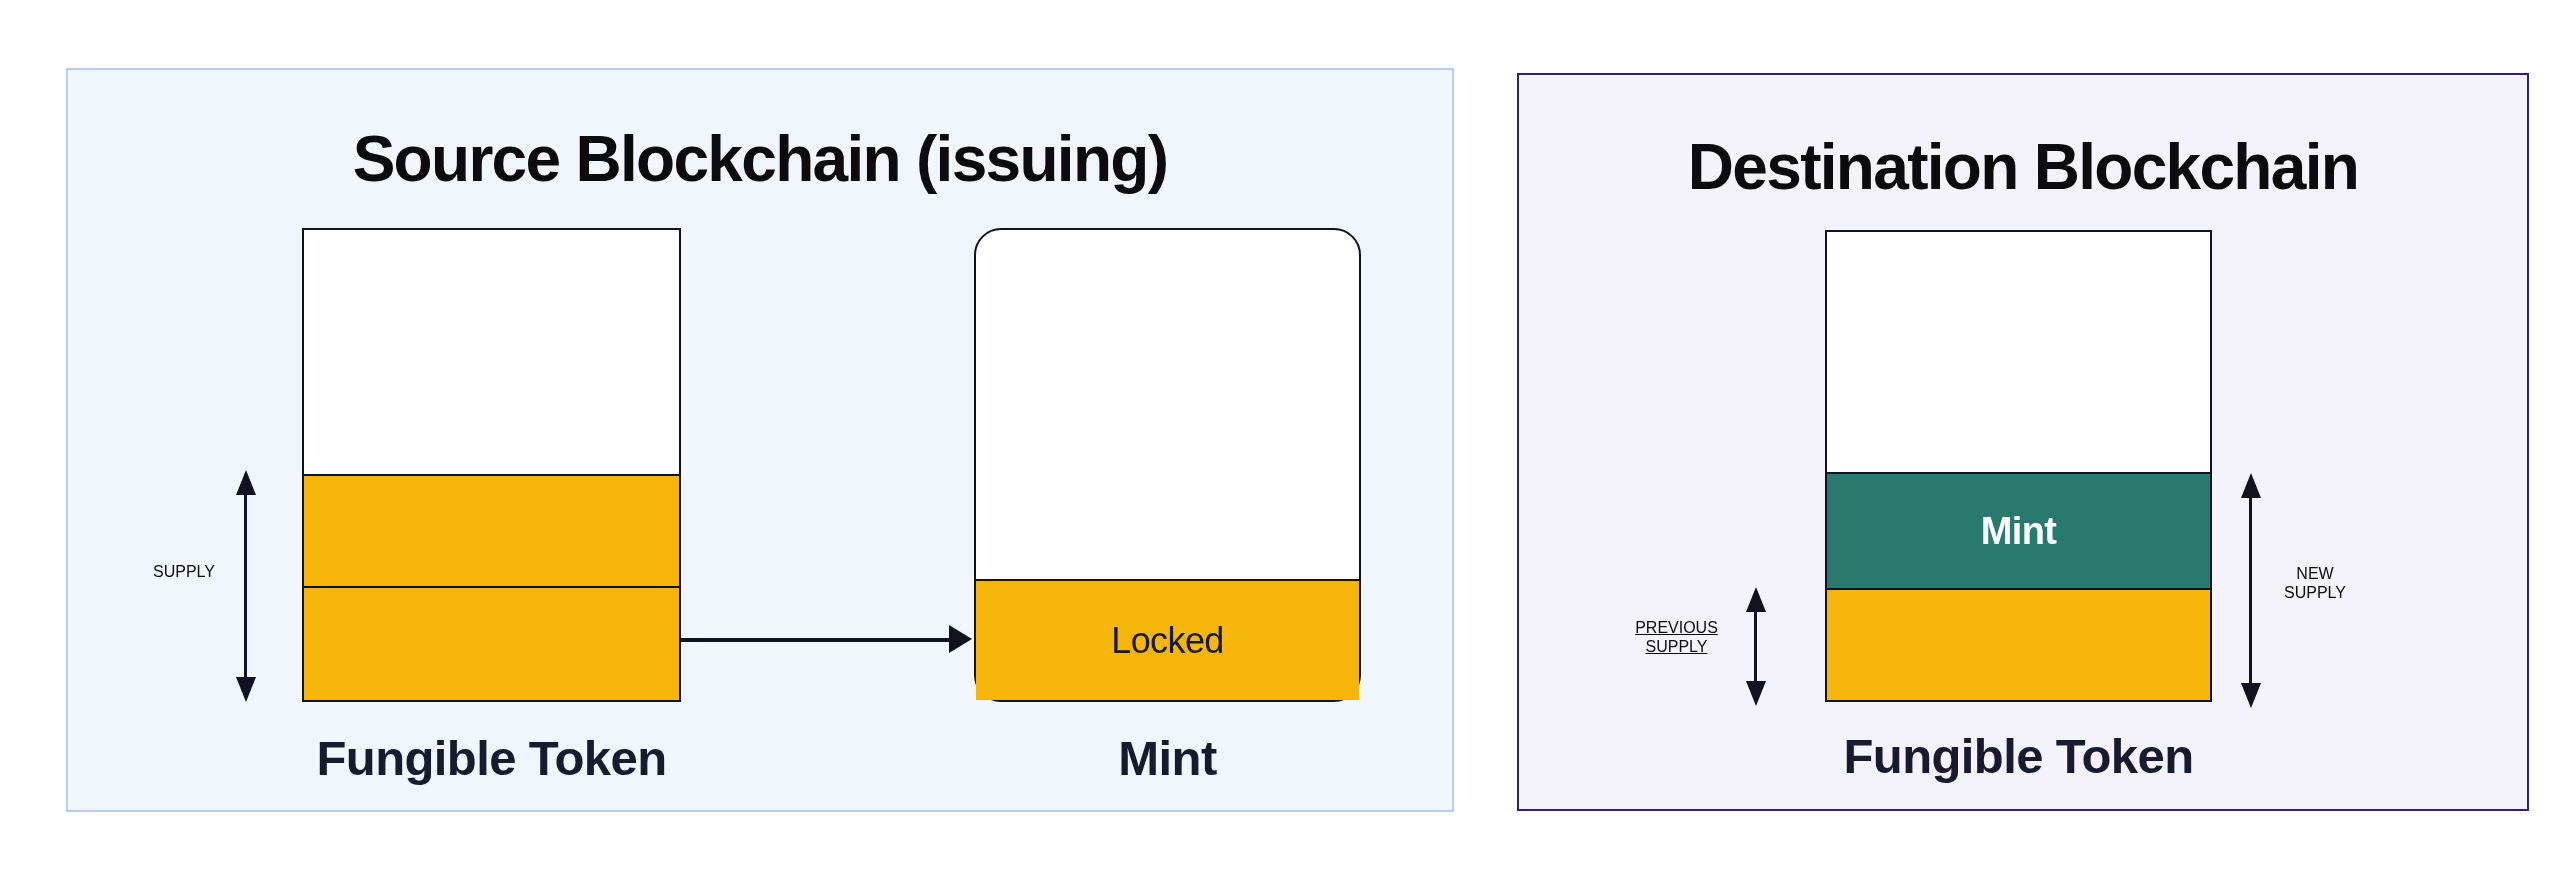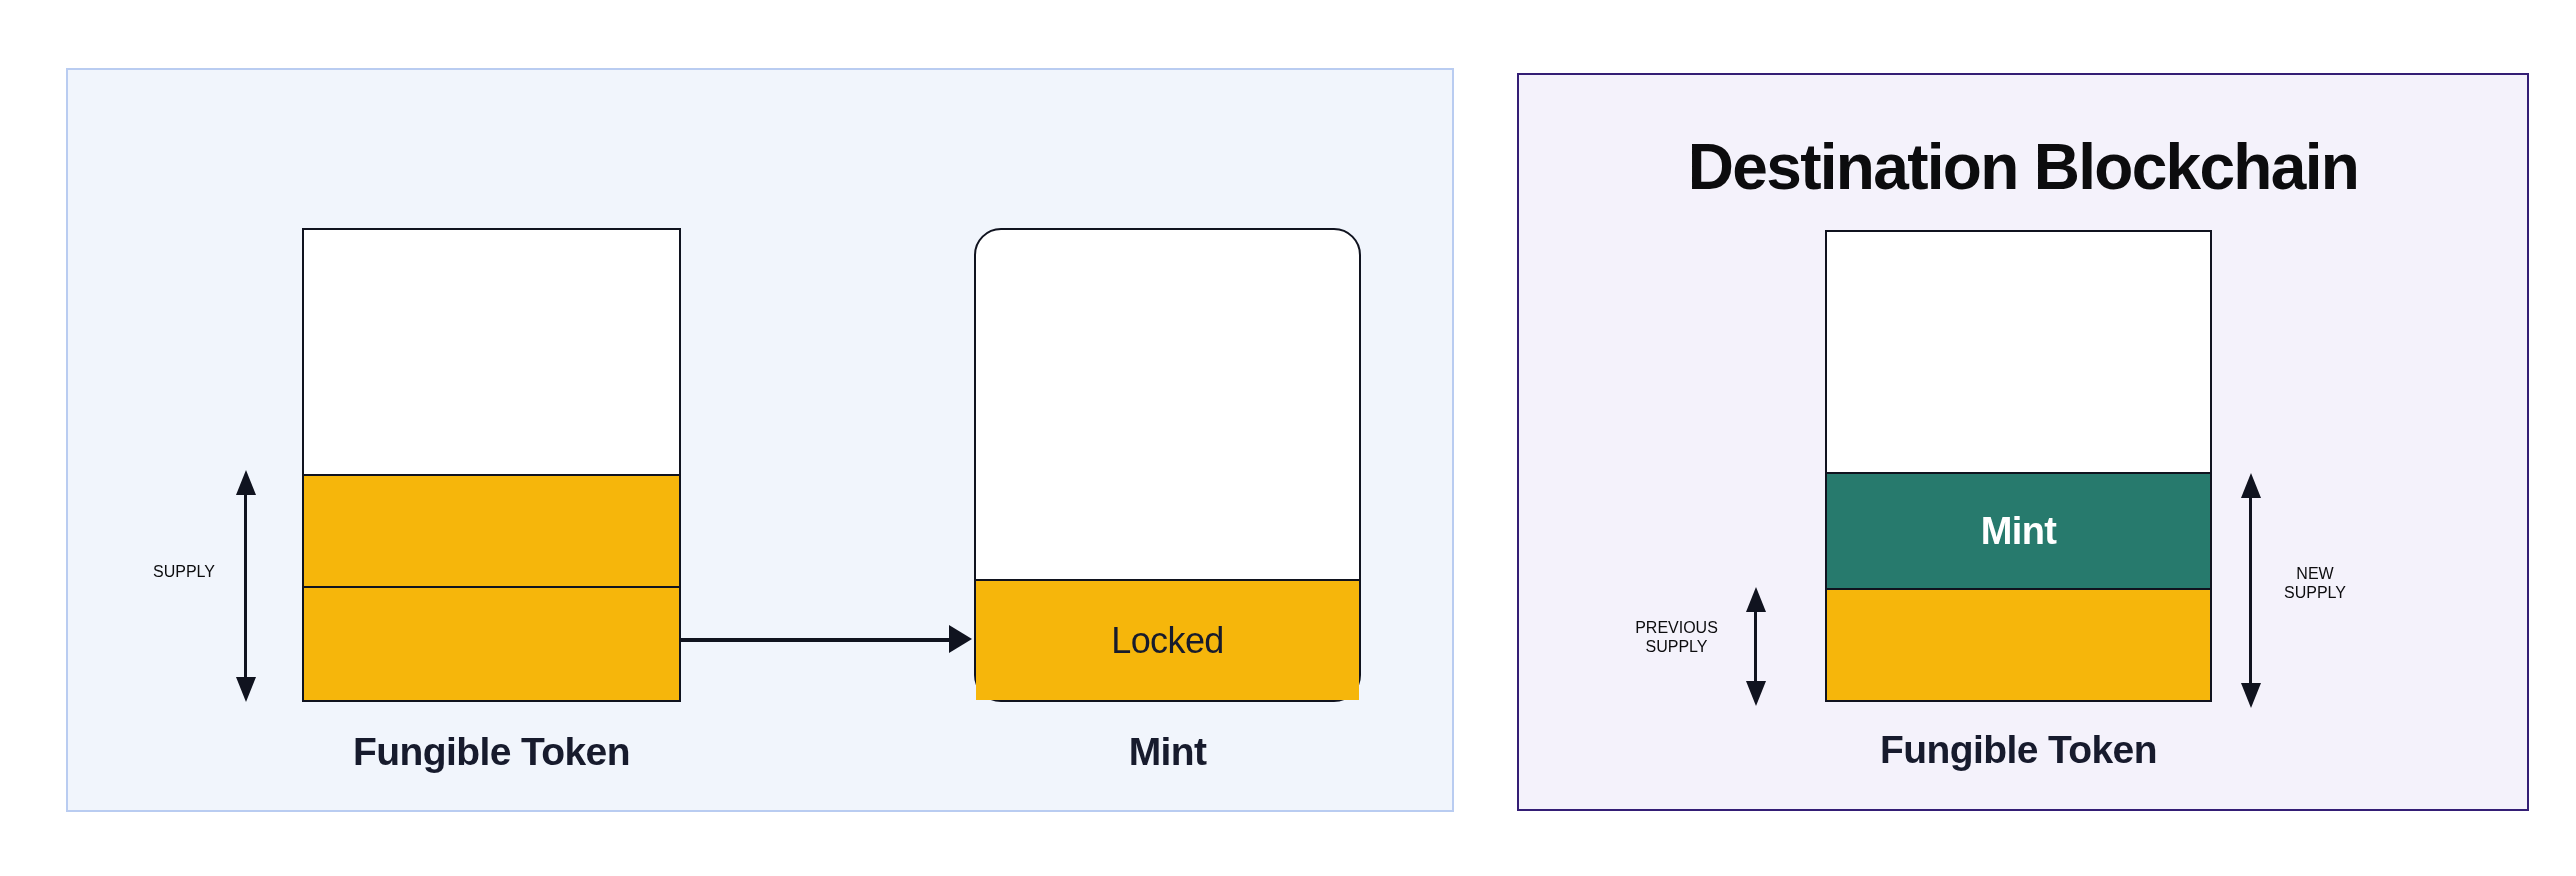--- a/index.html
+++ b/index.html
@@ -64,35 +64,35 @@
   
   .box.dst-ft{left:306px;top:155px;width:387px;height:472px;}
   .box.dst-ft .seg.teal{top:240px;height:117px;border-top:2.8px solid var(--ink);}
   .box.dst-ft .seg.a1{top:356px;bottom:0;}
   .mint-label{
     font-size:38px;font-weight:600;color:var(--mint-text);letter-spacing:-0.6px;
   }
 
   .caption{
     position:absolute;text-align:center;
-    font-size:39px;font-weight:600;
+    font-size:49px;font-weight:600;
     letter-spacing:-0.6px;color:var(--navy-text);
   }
   .caption.src-ft-cap{left:234px;width:379px;top:660px;}
   .caption.pool-cap{left:906px;width:387px;top:660px;}
   .caption.dst-ft-cap{left:306px;width:387px;top:653px;}
 
   .small-label{
     position:absolute;text-align:center;
     font-size:16px;font-weight:500;
     color:var(--title-text);line-height:1.17;
   }
   .small-label .ln{display:block;text-align:center;}
   .small-label.supply{left:61px;width:110px;top:493px;}
-  .small-label.prev{left:72px;width:171px;top:544px;}
+  .small-label.prev{left:72px;width:171px;top:544px;text-decoration:underline;}
   .small-label.new{left:713px;width:166px;top:490px;}
 
   
   .varrow{position:absolute;width:22px;}
   .varrow .vline{position:absolute;left:9.4px;top:10px;bottom:10px;width:2.8px;background:var(--ink);}
   .varrow .vhead{position:absolute;left:0.6px;width:0;height:0;
     border-left:10.5px solid transparent;border-right:10.5px solid transparent;}
   .varrow .vhead.up{top:0;border-bottom:25.4px solid var(--ink);}
   .varrow .vhead.down{bottom:0;border-top:25.4px solid var(--ink);}
   .varrow.supply-arrow{left:167px;top:400px;height:232px;}
@@ -106,20 +106,21 @@
     border-top:14.4px solid transparent;border-bottom:14.4px solid transparent;
     border-left:23px solid var(--ink);}
   .harrow.transfer{left:613px;top:553px;width:291px;}
 </style>
 </head>
 <body>
 
 <div class="canvas">
 
   <section class="panel source">
+    <h2 class="panel-title">Source Blockchain (issuing)</h2>
 
     <div class="box src-ft">
       <div class="seg amber a1 line-top"></div>
       <div class="seg amber a2 line-top"></div>
     </div>
 
     <div class="box pool">
       <div class="seg amber a1 line-top center">
         <span class="locked-label">Locked</span>
       </div>

